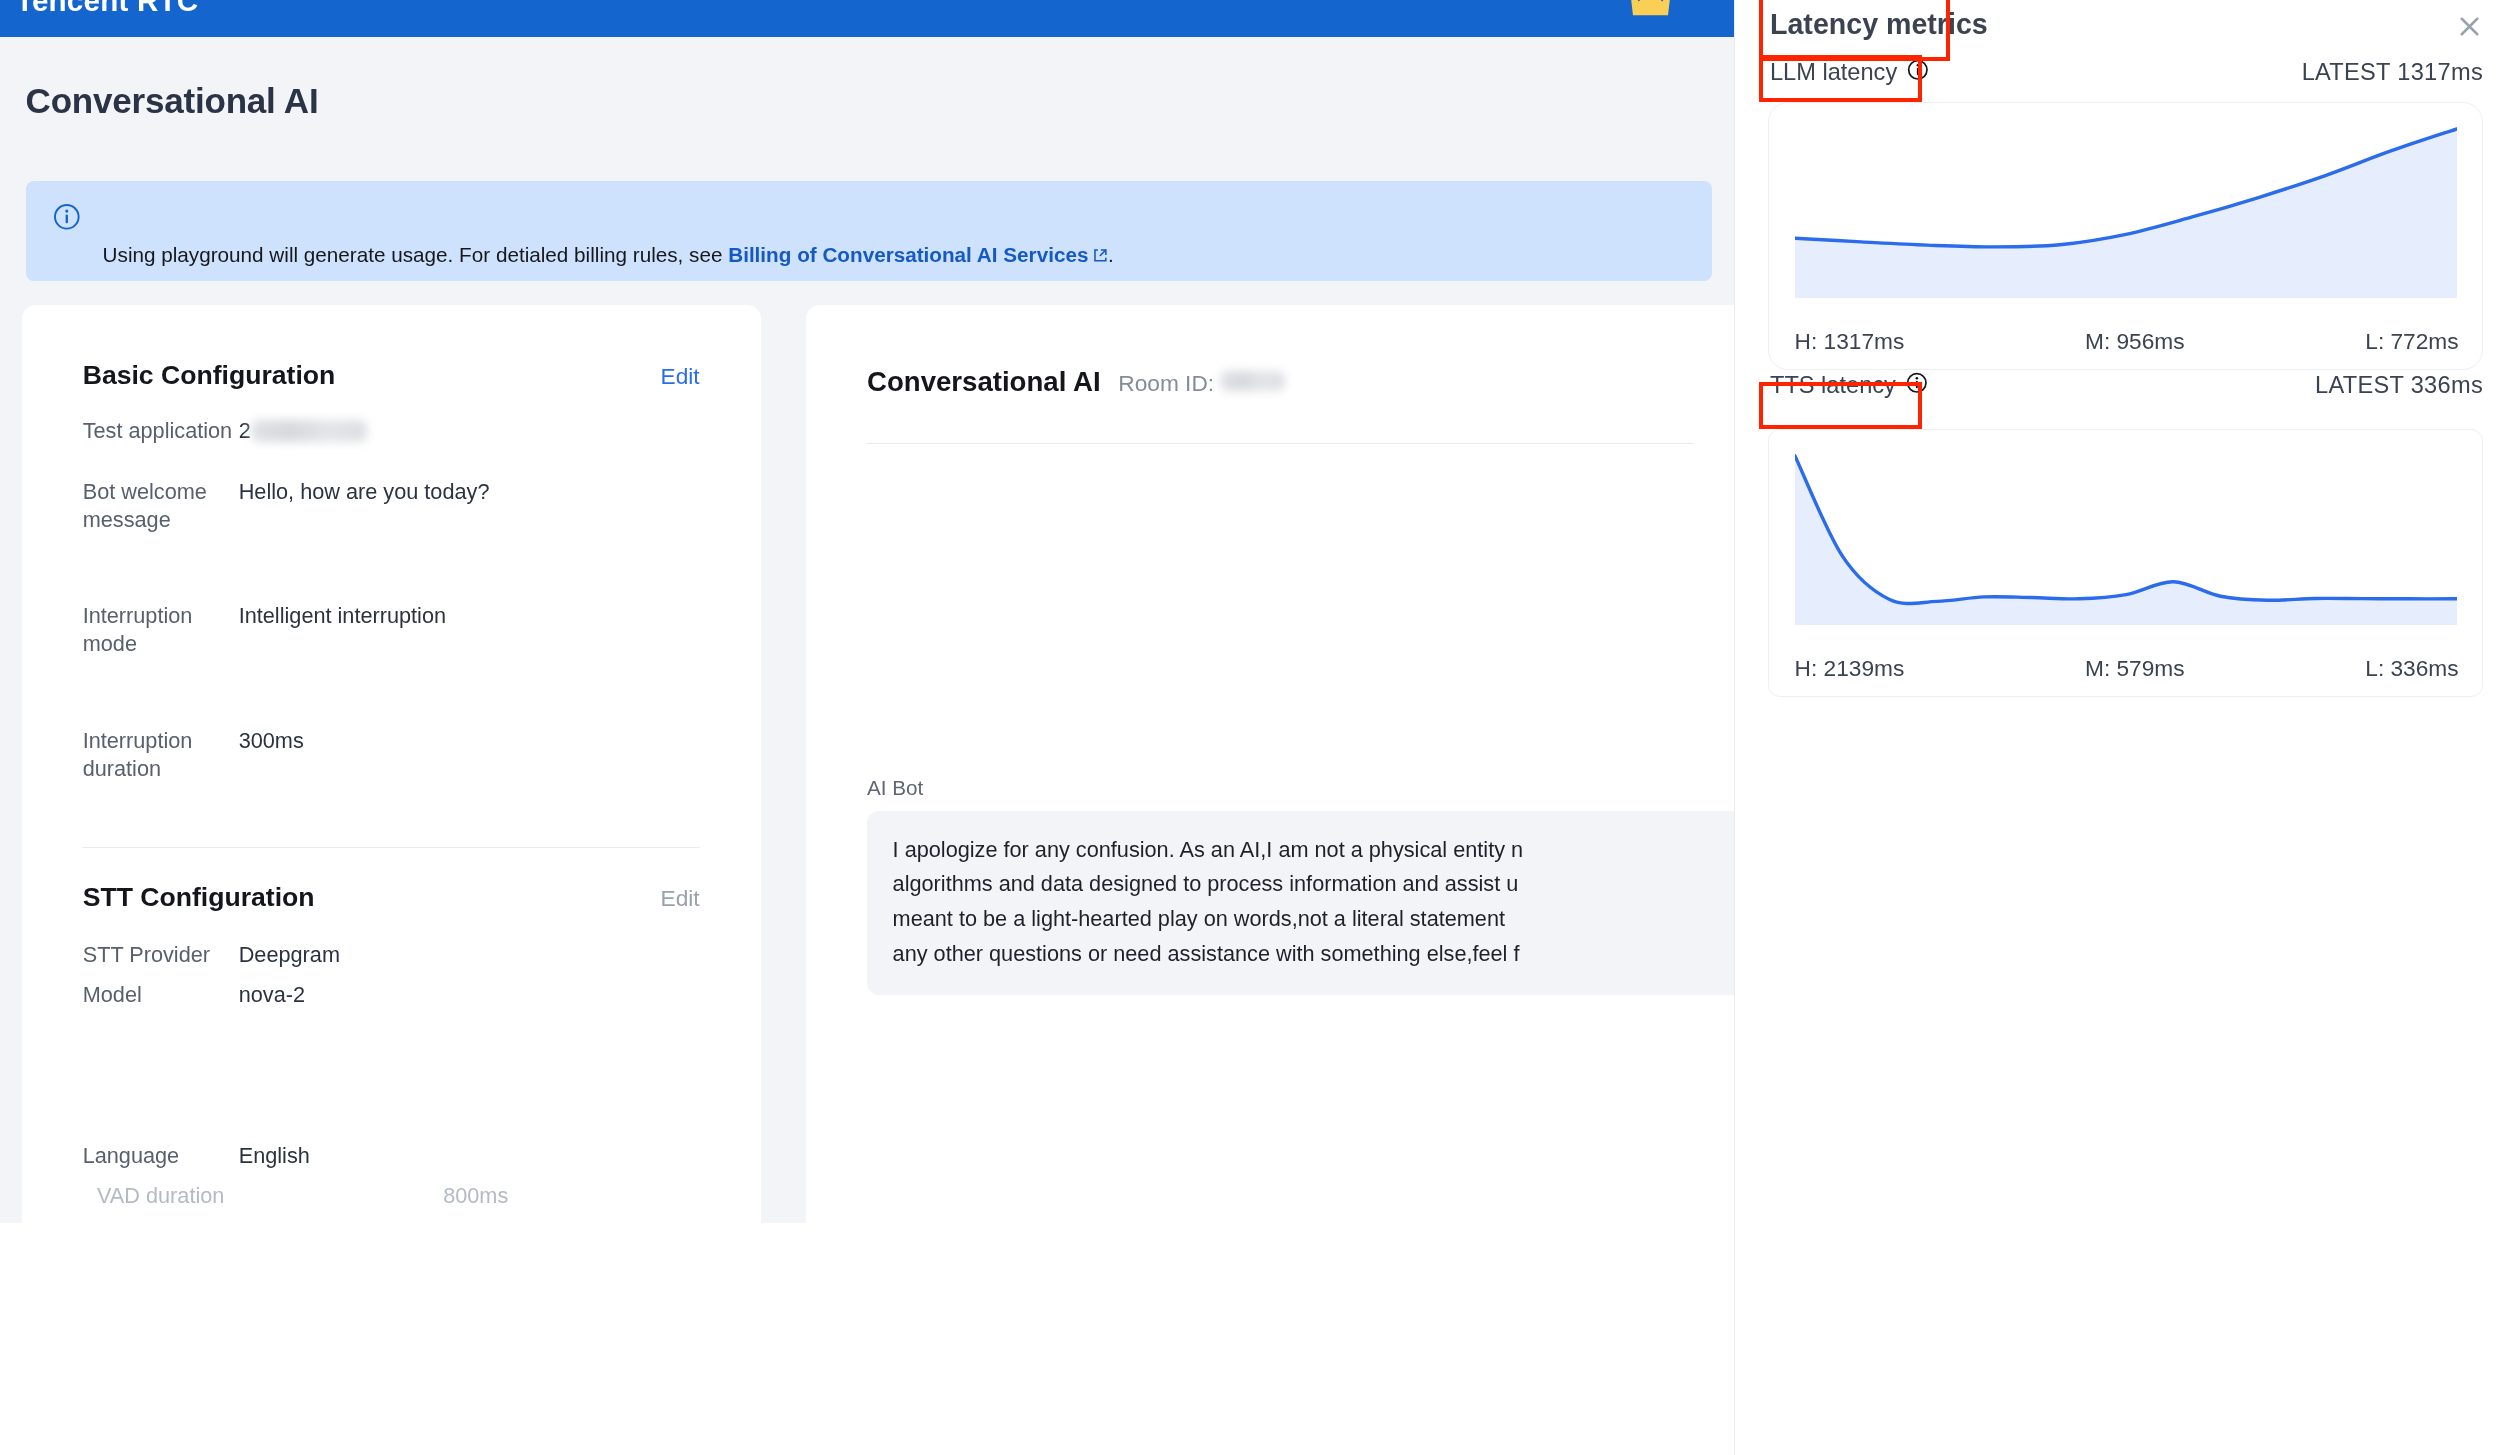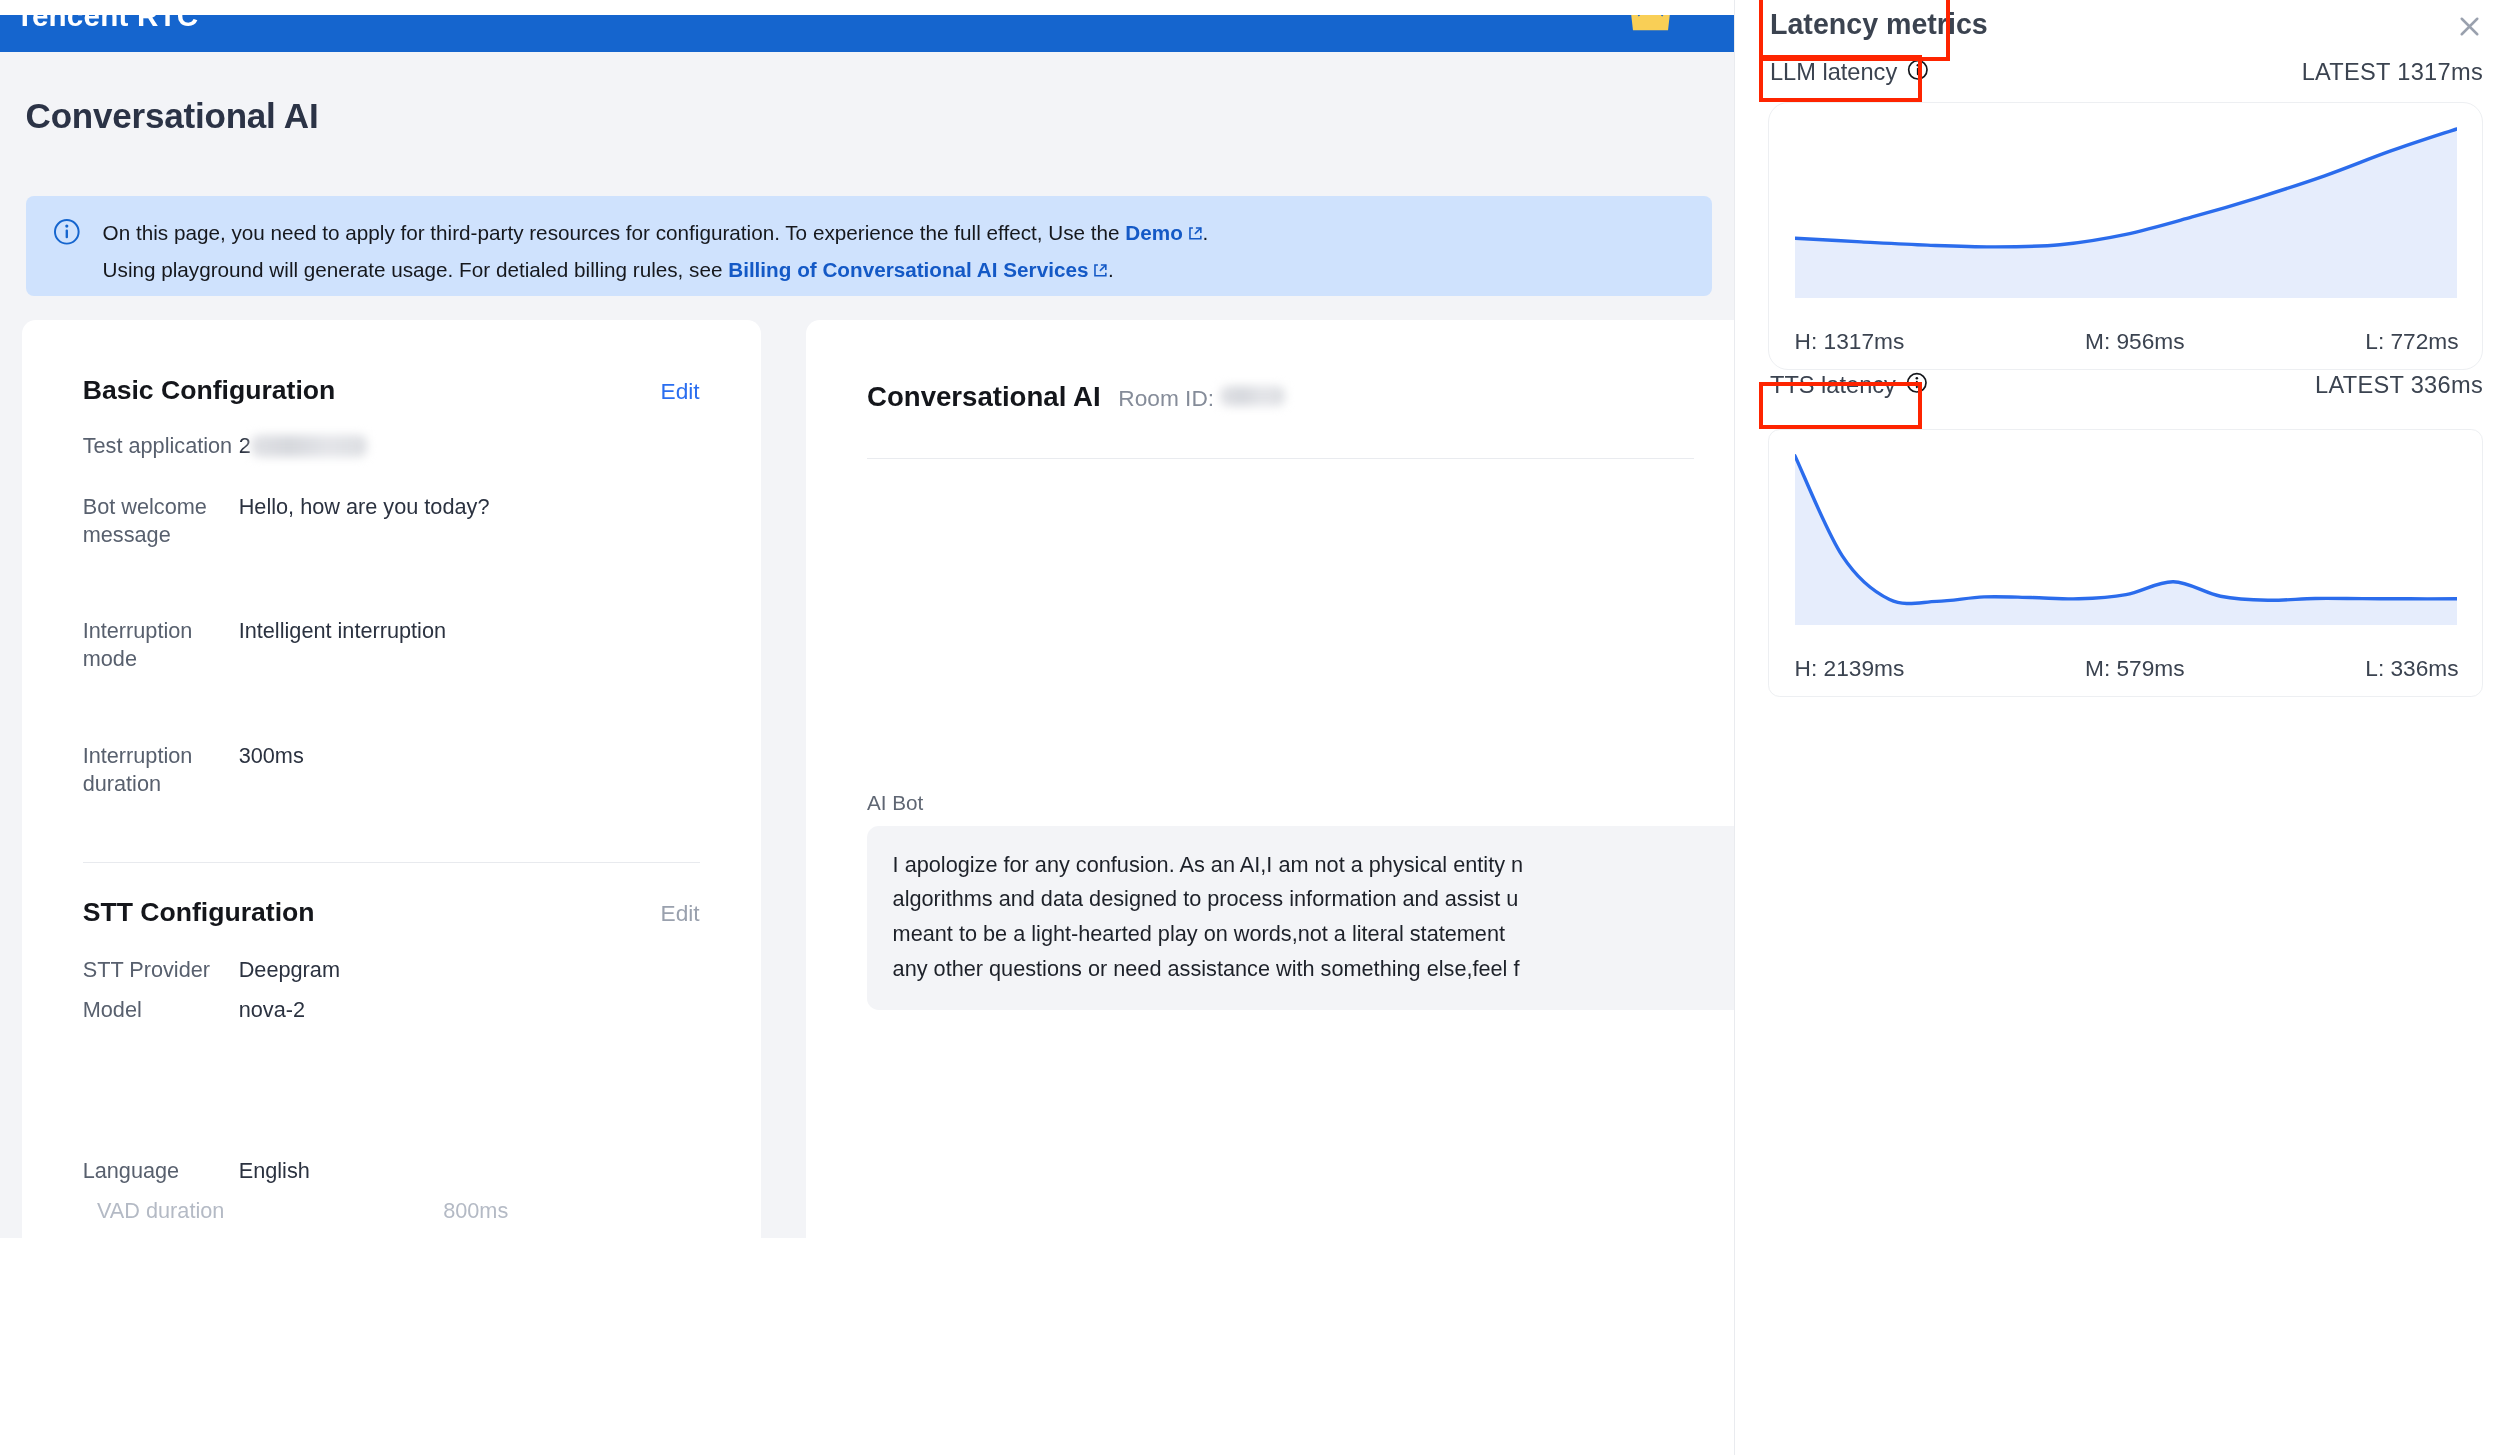--- a/index.html
+++ b/index.html
@@ -6,21 +6,21 @@
   html, body {
     width: 2514px; height: 1456px;
     font-family: "Liberation Sans", sans-serif;
     background: #ffffff;
     overflow: hidden;
   }
   #root { position: relative; width: 2514px; height: 1456px; }
 
   
   #app-area {
-    position: absolute; left: 0; top: 15px;
+    position: absolute; left: 0; top: 0;
     width: 1734px; height: 1223px;
     background: #f3f4f7;
     overflow: hidden;
   }
   #topbar {
     position: absolute; left: 0; top: 0; width: 1734px; height: 37px;
     background: #1565ce;
   }
   #brand {
     position: absolute; left: 15.8px; top: -15.8px;
@@ -193,27 +193,20 @@
 
     <div id="page-title">Conversational AI</div>
 
     <div id="notice">
       <div id="notice-icon">
         <svg viewBox="0 0 28 28" width="27.6" height="27.6">
           <circle cx="14" cy="14" r="12" fill="none" stroke="#1565ce" stroke-width="2"></circle>
           <circle cx="14" cy="8.2" r="1.6" fill="#1565ce"></circle>
           <rect x="12.8" y="11.6" width="2.4" height="9" rx="1.1" fill="#1565ce"></rect>
         </svg>
-      </div>
-      <div id="notice-line-1" class="notice-line">
-        <span>On this page, you need to apply for third-party resources for configuration. To experience the full effect, Use the </span><a class="blue-link" href="#">Demo</a><span class="ext-icon"><svg viewBox="0 0 15 15" width="14.8" height="14.8">
-              <path d="M5 2 H2 V13 H13 V10" fill="none" stroke="#1459c6" stroke-width="1.6"></path>
-              <path d="M8 2 H13 V7" fill="none" stroke="#1459c6" stroke-width="1.6"></path>
-              <path d="M13 2 L7 8" stroke="#1459c6" stroke-width="1.6"></path>
-            </svg></span><span>.</span>
       </div>
       <div id="notice-line-2" class="notice-line">
         <span>Using playground will generate usage. For detialed billing rules, see </span><a class="blue-link" href="#">Billing of Conversational AI Services</a><span class="ext-icon"><svg viewBox="0 0 15 15" width="14.8" height="14.8">
               <path d="M5 2 H2 V13 H13 V10" fill="none" stroke="#1459c6" stroke-width="1.6"></path>
               <path d="M8 2 H13 V7" fill="none" stroke="#1459c6" stroke-width="1.6"></path>
               <path d="M13 2 L7 8" stroke="#1459c6" stroke-width="1.6"></path>
             </svg></span><span>.</span>
       </div>
     </div>
 

